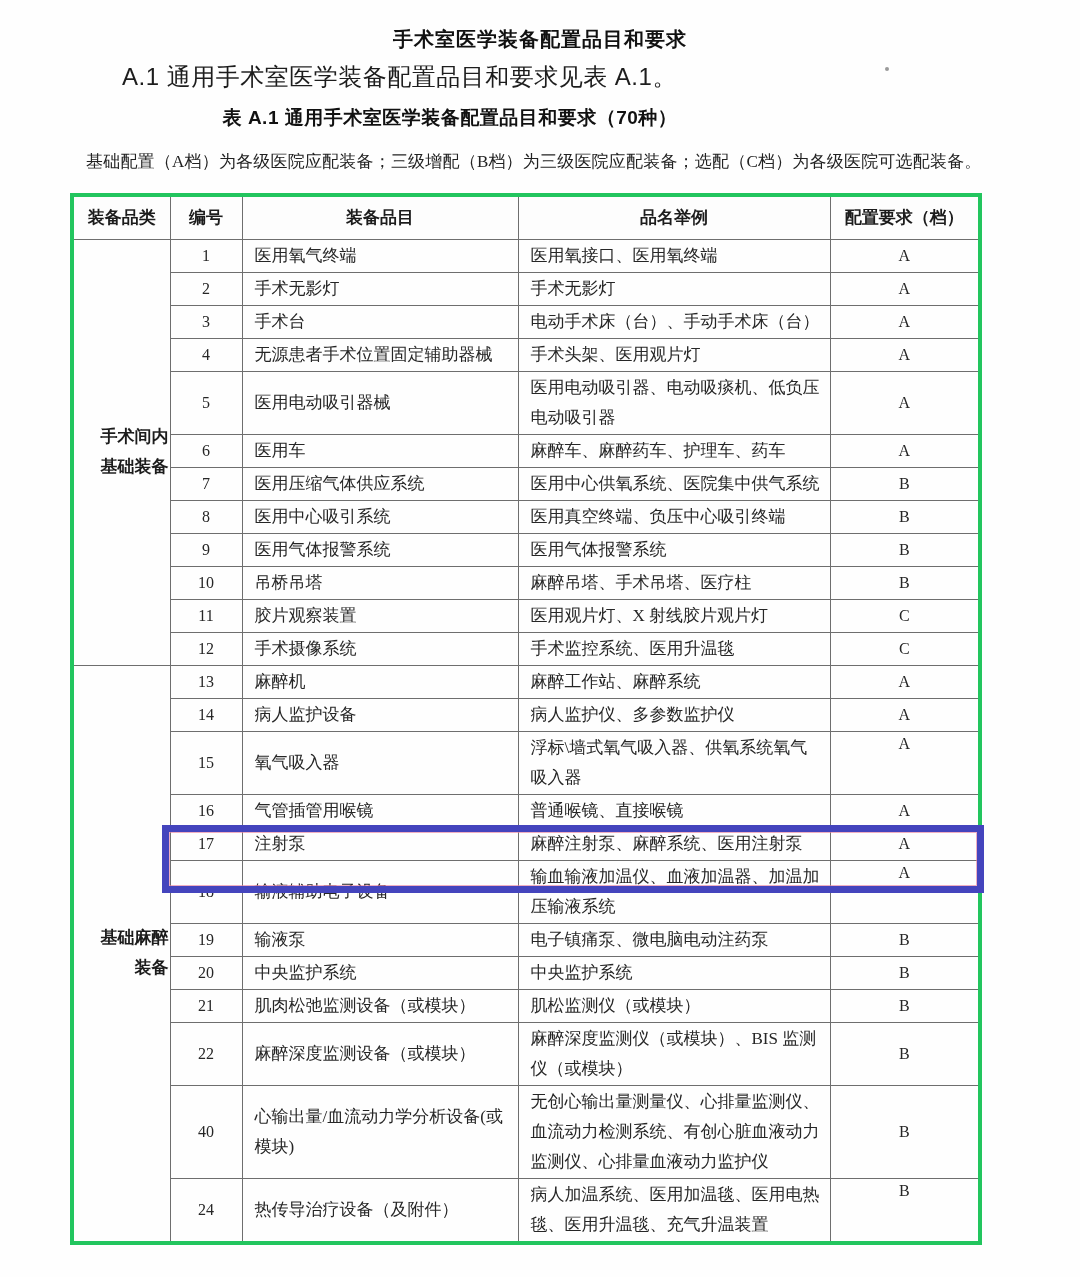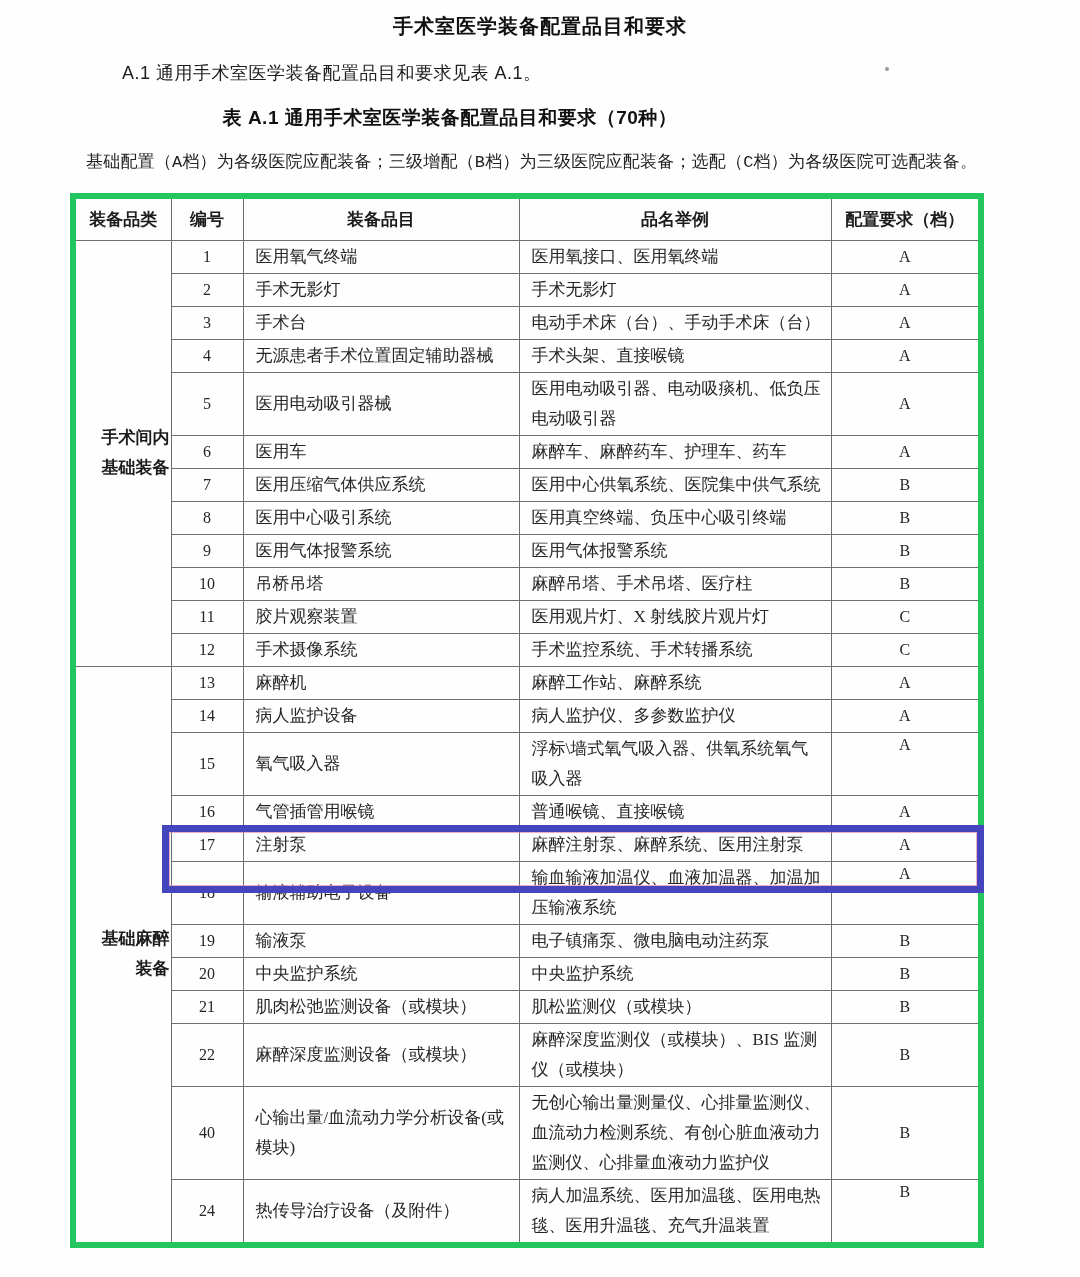--- a/index.html
+++ b/index.html
@@ -1,33 +1,33 @@
 <!DOCTYPE html>
 <html><head>
 <meta charset="utf-8">
 <style>
   html,body{margin:0;padding:0;background:#ffffff;}
   .page{position:relative;width:1080px;height:1277px;background:#fefefe;overflow:hidden;
         font-family:"Liberation Serif","DejaVu Serif",serif;color:#262626;}
-  .doc-title{position:absolute;top:13px;left:0;width:1080px;text-align:center;
+  .doc-title{position:absolute;top:26px;left:0;width:1080px;text-align:center;
              font-family:"Liberation Sans","DejaVu Sans",sans-serif;
              font-size:20px;font-weight:bold;color:#111;letter-spacing:1px;}
-  .intro{position:absolute;top:61px;left:122px;font-size:18px;color:#1d1d1d;
+  .intro{position:absolute;top:61px;left:122px;font-size:24px;color:#1d1d1d;
          font-family:"Liberation Sans","DejaVu Sans",sans-serif;letter-spacing:0.5px;}
   .table-title{position:absolute;top:105px;left:0;width:900px;text-align:center;
                font-family:"Liberation Sans","DejaVu Sans",sans-serif;
                font-size:19px;font-weight:bold;color:#111;letter-spacing:0.5px;}
-  .note{position:absolute;top:150px;left:86px;font-size:17px;color:#222;letter-spacing:0.2px;font-family:Liberation Mono, monospace;}
+  .note{position:absolute;top:150px;left:86px;font-size:17px;color:#222;letter-spacing:0.2px;}
   .speck{position:absolute;left:885px;top:67px;width:4px;height:4px;background:#9a9a9a;border-radius:50%;}
 
   .table-wrap{position:absolute;left:70px;top:193px;width:908px;}
   table.grid{border-collapse:collapse;table-layout:fixed;width:908px;
              font-size:17px;color:#262626;}
   table.grid th,table.grid td{border:1px solid #6e6e6e;overflow:hidden;}
-  table.grid{border:6px solid #22c55e;}
+  table.grid{border:4px solid #22c55e;}
   thead tr{height:44px;}
   thead th{font-size:17px;font-weight:bold;color:#1c1c1c;text-align:center;background:#fdfdfd;}
   tr.h1{height:31px;} tr.h2{height:62px;} tr.h3{height:93px;}
   td.cat{text-align:right;font-weight:bold;font-size:17px;line-height:30px;color:#1c1c1c;}
   td.no{text-align:center;font-size:16px;}
   td.item,td.ex{text-align:left;padding:1px 8px 1px 12px;line-height:30px;}
   td.grade{text-align:center;font-size:16px;}
   td.gt{vertical-align:top;padding-top:3px;}
 
   .hl-box{position:absolute;left:92px;top:632px;width:822px;height:68px;
@@ -82,21 +82,21 @@
         </tr>
         <tr class="h1">
           <td class="no">3</td>
           <td class="item">手术台</td>
           <td class="ex">电动手术床（台）、手动手术床（台）</td>
           <td class="grade">A</td>
         </tr>
         <tr class="h1">
           <td class="no">4</td>
           <td class="item">无源患者手术位置固定辅助器械</td>
-          <td class="ex">手术头架、直接喉镜</td>
+          <td class="ex">手术头架、医用观片灯</td>
           <td class="grade">A</td>
         </tr>
         <tr class="h2">
           <td class="no">5</td>
           <td class="item">医用电动吸引器械</td>
           <td class="ex">医用电动吸引器、电动吸痰机、低负压电动吸引器</td>
           <td class="grade">A</td>
         </tr>
         <tr class="h1">
           <td class="no">6</td>
@@ -130,21 +130,21 @@
         </tr>
         <tr class="h1">
           <td class="no">11</td>
           <td class="item">胶片观察装置</td>
           <td class="ex">医用观片灯、X 射线胶片观片灯</td>
           <td class="grade">C</td>
         </tr>
         <tr class="h1">
           <td class="no">12</td>
           <td class="item">手术摄像系统</td>
-          <td class="ex">手术监控系统、手术转播系统</td>
+          <td class="ex">手术监控系统、医用升温毯</td>
           <td class="grade">C</td>
         </tr>
 
         <tr class="h1">
           <td class="cat" rowspan="12">
             <span>基础麻醉</span><br>
             <span>装备</span>
           </td>
           <td class="no">13</td>
           <td class="item">麻醉机</td>

